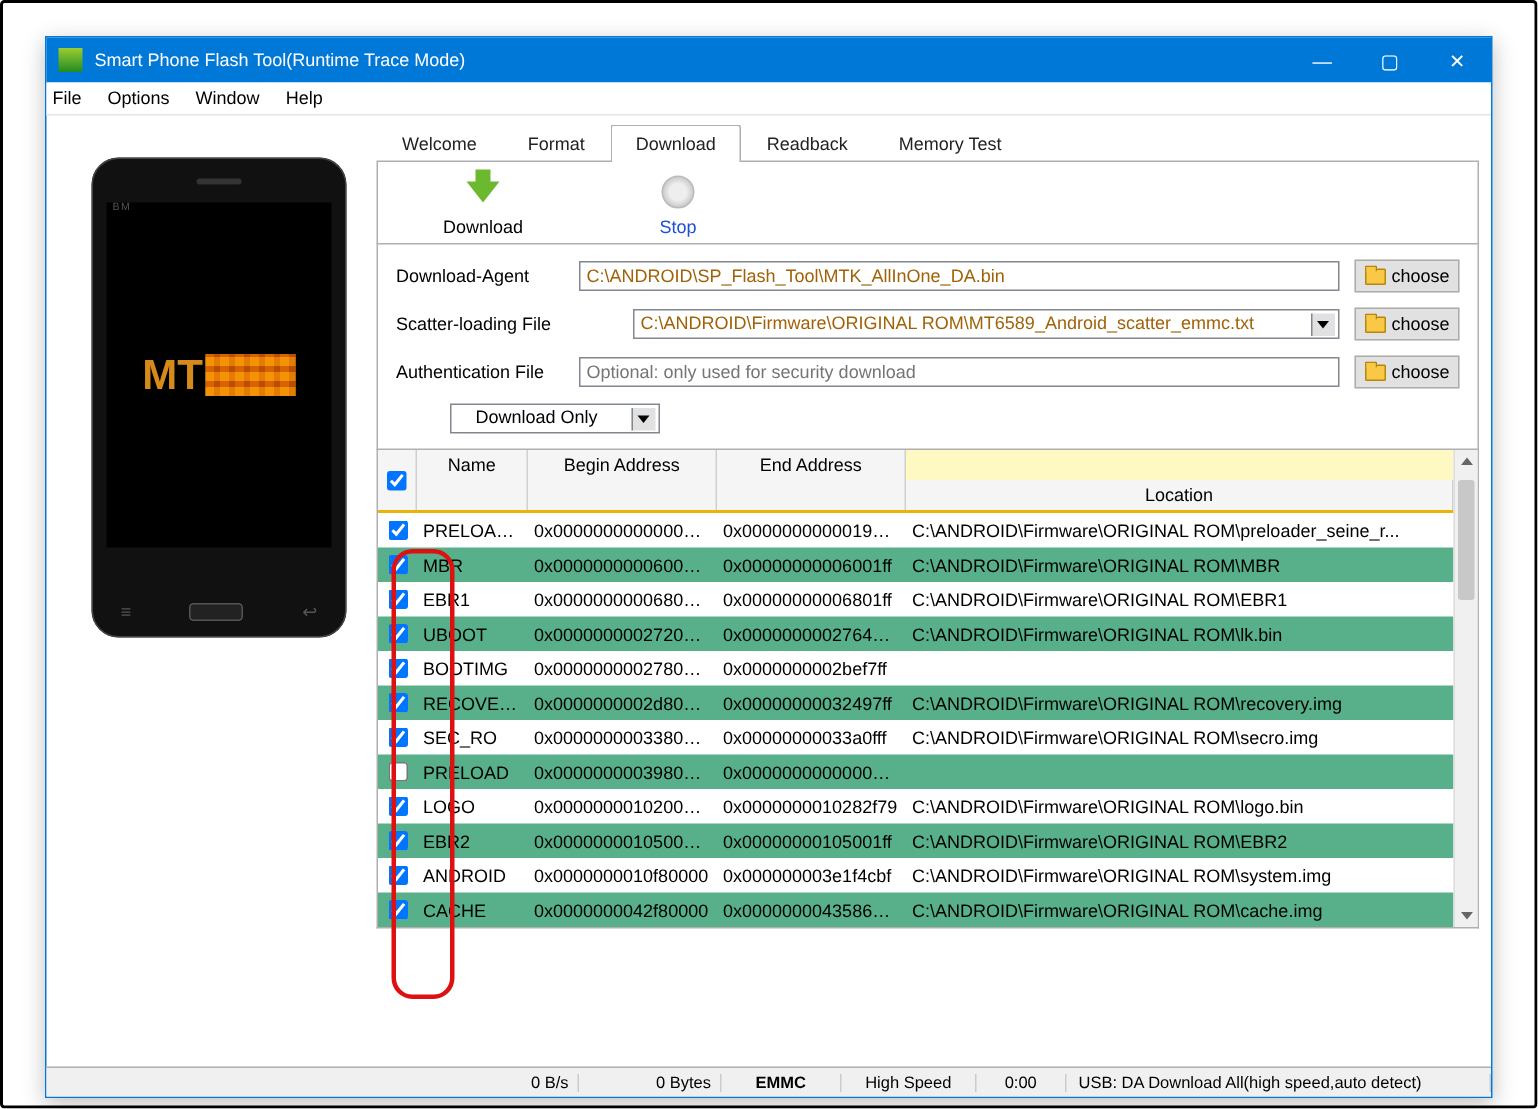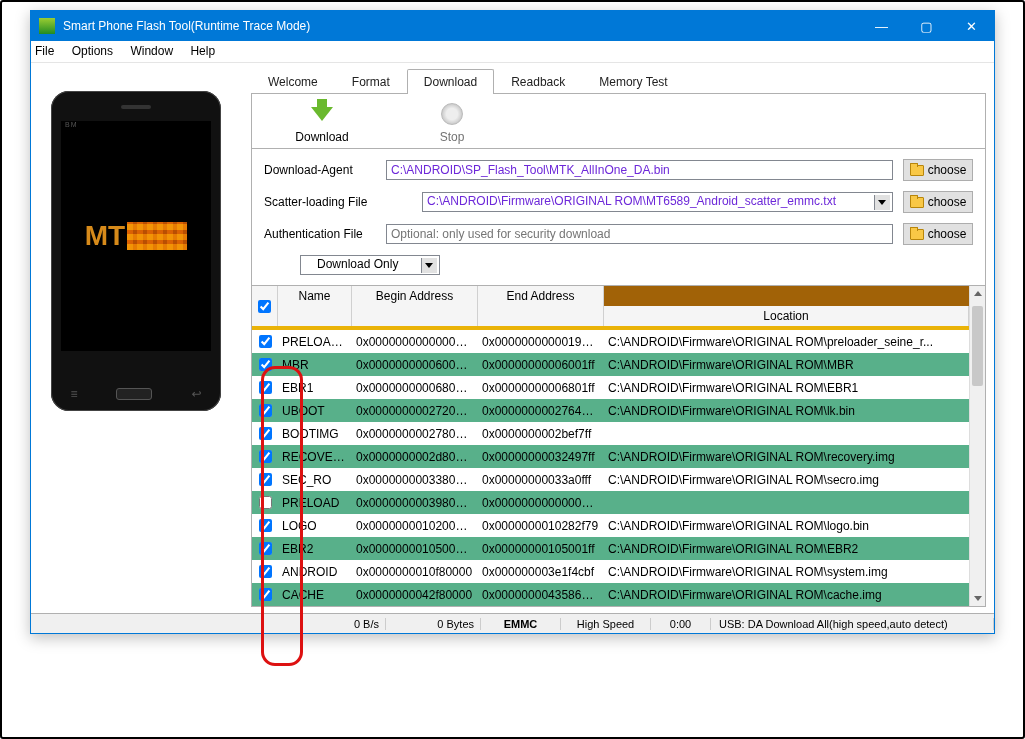--- a/index.html
+++ b/index.html
@@ -1,31 +1,31 @@
 <!DOCTYPE html>
 <html><head>
 <meta charset="utf-8">
 <style>
 * { box-sizing: border-box; margin: 0; padding: 0; }
 body { font-family: "Segoe UI", Tahoma, sans-serif; font-size: 12px; background: #fff; width: 1025px; height: 739px; overflow: hidden; position: relative; }
 
 .outer-frame { position: absolute; inset: 0; border: 2px solid #000; border-radius: 3px; }
-.window { position: absolute; left: 30px; top: 10px; width: 965px; height: 624px; background: #fff; border: 1px solid #0078d7; box-shadow: 0 4px 14px rgba(0,0,0,.25); }
+.window { position: absolute; left: 30px; top: 24px; width: 965px; height: 708px; background: #fff; border: 1px solid #0078d7; box-shadow: 0 4px 14px rgba(0,0,0,.25); }
 
 .titlebar { height: 30px; background: #0078d7; display: flex; align-items: center; color: #fff; padding-left: 8px; }
 .titlebar-icon { width: 16px; height: 16px; background: linear-gradient(180deg,#9acd32,#228b22); margin-right: 8px; }
 .titlebar-text { font-size: 12px; flex: 1; }
 .winbtns { display: flex; }
 .winbtn { width: 45px; height: 30px; display: flex; align-items: center; justify-content: center; color: #fff; font-size: 13px; }
 
 .menubar { height: 22px; background: #fff; padding: 3px 4px 0; font-size: 12px; color: #000; border-bottom: 1px solid #e5e5e5;}
 .menubar span { margin-right: 14px; display: inline-block; }
 
 .client { display: flex; height: calc(100% - 52px - 20px); }
-.left-pane { width: 220px; padding: 28px 20px 0 20px; display: flex; justify-content: flex-start; }
+.left-pane { width: 220px; padding: 28px 20px 0 20px; display: flex; justify-content: flex-end; }
 .phone { width: 170px; height: 320px; background: #111; border-radius: 18px; position: relative; padding: 30px 10px 40px; box-shadow: 0 0 0 1px #444 inset; }
 .phone-top { position: absolute; top: 14px; left: 50%; transform: translateX(-50%); width: 30px; height: 4px; background: #333; border-radius: 2px; }
 .phone-brand { position: absolute; top: 30px; left: 14px; font-size: 7px; color: #555; letter-spacing: 1px;}
 .phone-screen { background: #000; width: 100%; height: 230px; display: flex; flex-direction: column; align-items: center; justify-content: center; }
 .phone-mt { font-family: Arial; font-weight: bold; font-size: 28px; color: #d68a1a; display: flex; align-items: center; gap: 2px;}
 .pixelated { display: inline-block; width: 60px; height: 28px; background:
   linear-gradient(90deg,#d68a1a 0 8px,transparent 8px 12px,#d68a1a 12px 24px,transparent 24px 28px,#d68a1a 28px 40px, transparent 40px 44px, #d68a1a 44px 60px),
   linear-gradient(0deg,#d68a1a 0 10px,transparent 10px 14px,#d68a1a 14px 28px); background-blend-mode: multiply;
   filter: blur(.3px);}
 .pixelated { background: repeating-linear-gradient(90deg,#d68a1a 0 6px,#b06f10 6px 10px), repeating-linear-gradient(0deg,#d68a1a 0 6px,#8e5a0d 6px 10px); background-blend-mode: overlay;}
@@ -37,40 +37,40 @@
 .tabs { display: flex; border-bottom: 1px solid #b0b0b0; }
 .tab { padding: 5px 16px 5px; border: 1px solid transparent; border-bottom: none; margin-bottom: -1px; font-size: 12px; color: #222; }
 .tab.active { border-color: #b0b0b0; background: #fff; border-radius: 2px 2px 0 0; }
 
 .toolbar { border: 1px solid #b0b0b0; border-top: none; padding: 6px 40px 4px; display: flex; gap: 70px; }
 .tool { text-align: center; width: 60px; font-size: 12px; }
 .tool .icn { width: 30px; height: 28px; margin: 0 auto 2px; display: flex; align-items: center; justify-content: center; }
 .dl-arrow { width: 0; height: 0; border-left: 11px solid transparent; border-right: 11px solid transparent; border-top: 14px solid #6ab92e; position: relative;}
 .dl-arrow::before{content:"";position:absolute;top:-22px;left:-5px;width:10px;height:10px;background:#6ab92e;}
 .stop-icn { width: 22px; height: 22px; border-radius: 50%; background: radial-gradient(circle,#eee 40%,#ccc 70%); border: 1px solid #bbb;}
-.tool.disabled { color: #737373; }
+.tool.disabled { color: #1d4ed8; }
 
 .form-panel { border: 1px solid #b0b0b0; border-top: none; padding: 10px 12px; }
 .form-row { display: flex; align-items: center; margin-bottom: 10px; gap: 10px;}
 .form-label { width: 112px; font-size: 12px; }
-.form-input { flex: 1; height: 20px; border: 1px solid #828790; background: #fff; padding: 1px 4px; font-size: 12px; color: #6d28d9; }
+.form-input { flex: 1; height: 20px; border: 1px solid #828790; background: #fff; padding: 1px 4px; font-size: 12px; color: #a16207; }
 .form-input.readonly { color: #888; }
 .combo { position: relative; margin-left: 36px; }
 .combo::after { content: ""; position: absolute; right: 2px; top: 2px; width: 15px; height: 15px; background: #e1e1e1; border-left: 1px solid #828790; }
 .combo::before { content: ""; position: absolute; right: 6px; top: 7px; border-left: 4px solid transparent; border-right: 4px solid transparent; border-top: 5px solid #000; z-index: 2;}
 .choose-btn { width: 70px; height: 22px; border: 1px solid #adadad; background: #e1e1e1; font-size: 12px; display: flex; align-items: center; justify-content: center; gap: 4px;}
 .folder-icn { width: 14px; height: 11px; background: #f9c846; border: 1px solid #b8860b; border-radius: 1px; position: relative;}
 .folder-icn::before{content:"";position:absolute;top:-3px;left:-1px;width:6px;height:3px;background:#f9c846;border:1px solid #b8860b;border-bottom:none;border-radius:1px 1px 0 0;}
 
 .mode-row { display: flex; }
 .mode-select { width: 140px; height: 20px; border: 1px solid #828790; padding: 1px 16px; font-size: 12px; position: relative;}
 
 .partition-wrap { border: 1px solid #b0b0b0; border-top: none; display: flex; }
 .partition-table { flex: 1; }
-.phead { display: flex; background: #a16207; border-bottom: 4px solid #eab308;}
+.phead { display: flex; background: #fef9c3; border-bottom: 2px solid #eab308;}
 .ph { border-right: 1px solid #d0d0d0; padding: 3px 4px; font-size: 12px; text-align: center; background: #f5f5f5;}
 .ph.chk { width: 26px; display:flex; justify-content:center; align-items:center;}
 .ph.name { width: 74px; }
 .ph.begin { width: 126px; }
 .ph.end { width: 126px; }
 .ph.loc { flex: 1; margin-top: 20px; }
 .prow { display: flex; font-size: 12px; height: 23px; align-items: center;}
 .prow .pc { padding: 0 4px; overflow: hidden; white-space: nowrap; text-overflow: ellipsis;}
 .pc.chk { width: 26px; display:flex; justify-content:center;}
 .pc.name { width: 74px; }

